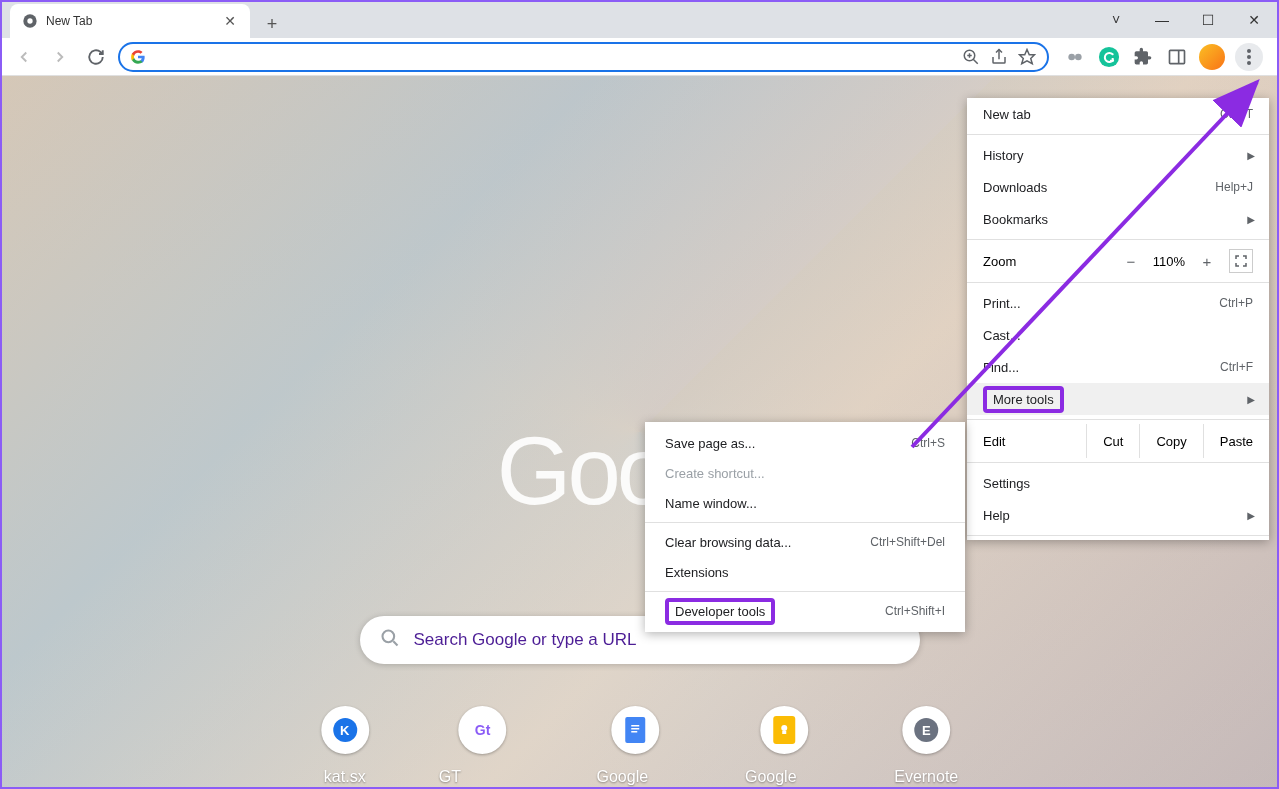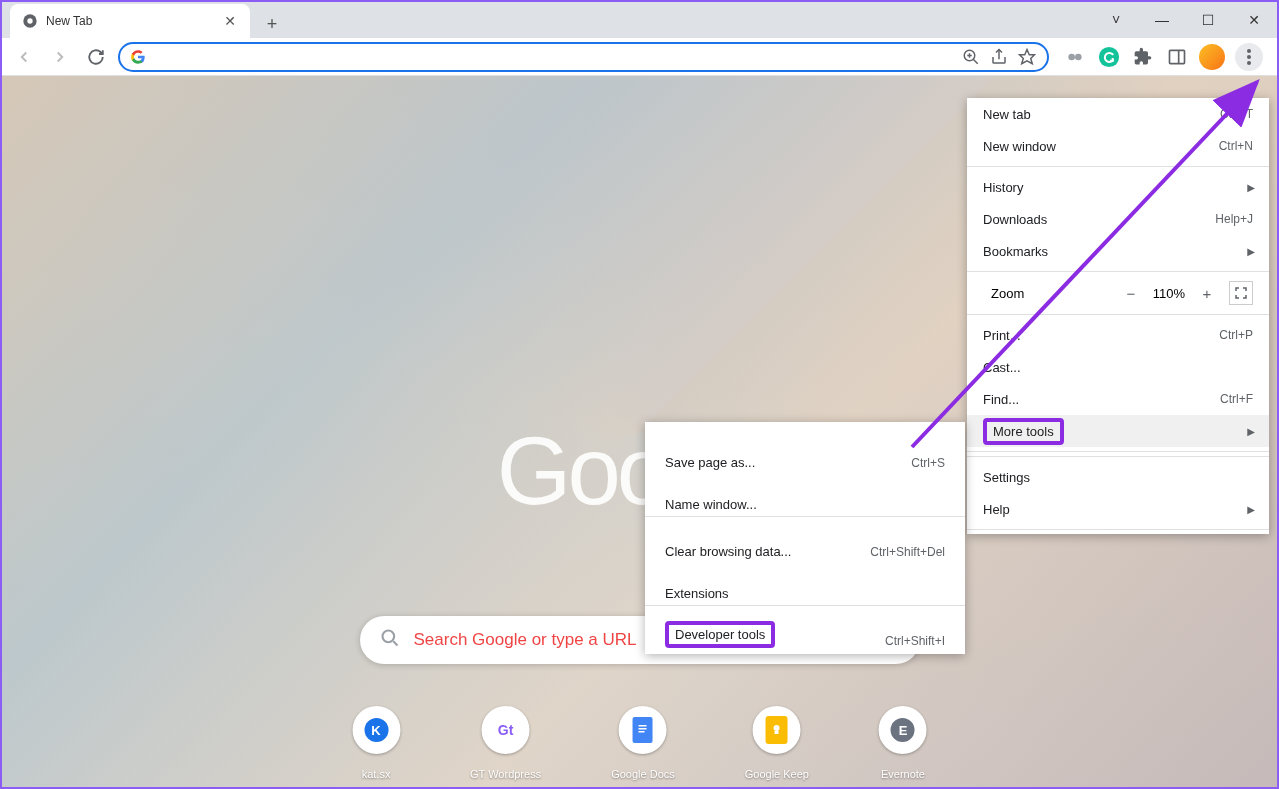--- a/index.html
+++ b/index.html
@@ -22,43 +22,43 @@
 .toolbar-icons { display: flex; align-items: center; gap: 10px; padding: 0 6px; }
 .tb-icon { width: 24px; height: 24px; display: flex; align-items: center; justify-content: center; color: #5f6368; cursor: pointer; }
 .avatar { width: 26px; height: 26px; border-radius: 50%; background: linear-gradient(135deg,#fbbf24,#f97316); }
 .dots-menu { width: 28px; height: 28px; background: #e8eaed; border-radius: 50%; display: flex; align-items: center; justify-content: center; cursor: pointer; }
 .content { position: relative; height: calc(100% - 74px); overflow: hidden; background: linear-gradient(135deg,#d4c8b8 0%,#b8c8d0 30%,#e8d8c8 60%,#c8b8b8 100%); }
 .tri-overlay { position: absolute; inset: 0; }
 .tri-overlay::before { content:""; position:absolute; inset:0; background: conic-gradient(from 45deg at 50% 50%, rgba(200,180,160,0.5), rgba(180,200,210,0.5), rgba(220,200,180,0.5), rgba(200,180,180,0.5)); opacity:0.4; }
 .google-logo { position: absolute; top: 340px; left: 50%; transform: translateX(-50%); font-size: 96px; font-weight: 400; color: rgba(255,255,255,0.9); letter-spacing: -4px; font-family: 'Product Sans', Arial, sans-serif; }
 .search-box { position: absolute; top: 540px; left: 50%; transform: translateX(-50%); width: 560px; height: 48px; background: #fff; border-radius: 24px; display: flex; align-items: center; padding: 0 20px; gap: 14px; box-shadow: 0 1px 6px rgba(0,0,0,0.2); }
 .search-icon { color: #9aa0a6; }
-.search-text { color: #ef4444; font-size: 17px; }
+.search-text { color: #4c1d95; font-size: 17px; }
 .shortcuts { position: absolute; top: 630px; left: 50%; transform: translateX(-50%); display: flex; gap: 70px; }
 .shortcut { display: flex; flex-direction: column; align-items: center; gap: 14px; cursor: pointer; }
 .sc-icon { width: 48px; height: 48px; border-radius: 50%; background: #fff; display: flex; align-items: center; justify-content: center; font-weight: bold; color: #fff; box-shadow: 0 1px 3px rgba(0,0,0,0.3); }
-.sc-label { font-size: 11px; color: #fff; text-shadow: 0 1px 2px rgba(0,0,0,0.4); }
+.sc-label { font-size: 16px; color: #fff; text-shadow: 0 1px 2px rgba(0,0,0,0.4); }
 .main-menu { position: absolute; top: 96px; right: 8px; width: 302px; background: #fff; box-shadow: 0 2px 10px rgba(0,0,0,0.3); z-index: 50; font-size: 13px; }
 .menu-item { height: 32px; display: flex; align-items: center; padding: 0 16px; cursor: pointer; position: relative; }
 .menu-item:hover, .menu-item.hover { background: #f0f0f0; }
 .menu-label { flex: 1; color: #202124; }
 .menu-shortcut { color: #5f6368; font-size: 12px; }
 .menu-arrow { color: #5f6368; font-size: 10px; position: absolute; right: 14px; }
 .menu-sep { height: 1px; background: #e0e0e0; margin: 4px 0; }
 .zoom-row { height: 34px; display: flex; align-items: center; padding: 0 16px; }
-.zoom-label { flex: 1; margin-left: 8px; }
+.zoom-label { flex: 1; }
 .zoom-btn { width: 28px; text-align: center; color: #5f6368; cursor: pointer; font-size: 15px; }
 .zoom-val { width: 48px; text-align: center; }
 .fullscreen-box { width: 24px; height: 24px; border: 1px solid #ccc; margin-left: 8px; display: flex; align-items: center; justify-content: center; cursor: pointer; }
 .edit-row { height: 34px; display: flex; align-items: center; }
 .edit-label { padding: 0 16px; flex: 1; }
 .edit-btn { padding: 0 16px; border-left: 1px solid #e0e0e0; height: 100%; display: flex; align-items: center; cursor: pointer; }
 .highlight-box { border: 4px solid #8b2be2; border-radius: 4px; padding: 2px 6px; display: inline-block; }
 .sub-menu { position: absolute; top: 420px; right: 312px; width: 320px; background: #fff; box-shadow: 0 2px 10px rgba(0,0,0,0.3); z-index: 50; font-size: 13px; padding: 6px 0; }
-.sub-item { height: 30px; display: flex; align-items: flex-end; padding: 0 20px; cursor: pointer; margin-top: 12px; }
+.sub-item { height: 30px; display: flex; align-items: center; padding: 0 20px; cursor: pointer; }
 .sub-item .menu-shortcut { color: #5f6368; }
 .sub-item .menu-label { flex: 1; }
 .sub-item.disabled .menu-label { color: #9aa0a6; }
 .arrow-annotation { position: absolute; top: 75px; left: 900px; z-index: 60; pointer-events: none; }
 </style>
 </head>
 <body>
 
 <div class="window-controls">
   <div class="win-ctrl">˅</div>
@@ -220,24 +220,20 @@
         <span class="sc-label">Evernote</span>
       </div>
   </div>
 </div>
 
 <div class="main-menu">
   <div class="menu-item">
       <span class="menu-label">New tab</span>
       <span class="menu-shortcut">Ctrl+T</span>
     </div>
-  <div class="menu-item">
-      <span class="menu-label">New window</span>
-      <span class="menu-shortcut">Ctrl+N</span>
-    </div>
   <div class="menu-sep"></div>
   <div class="menu-item">
       <span class="menu-label">History</span>
       <span class="menu-arrow">▶</span>
     </div>
   <div class="menu-item">
       <span class="menu-label">Downloads</span>
       <span class="menu-shortcut">Help+J</span>
     </div>
   <div class="menu-item">
@@ -266,35 +262,44 @@
     </div>
   <div class="menu-item">
       <span class="menu-label">Find...</span>
       <span class="menu-shortcut">Ctrl+F</span>
     </div>
   <div class="menu-item hover">
       <span class="highlight-box"><span class="menu-label">More tools</span></span>
       <span class="menu-arrow">▶</span>
     </div>
   <div class="menu-sep"></div>
+  <div class="edit-row">
+    <span class="edit-label">Edit</span>
+    <span class="edit-btn">Cut</span>
+    <span class="edit-btn">Copy</span>
+    <span class="edit-btn">Paste</span>
+  </div>
   <div class="menu-sep"></div>
   <div class="menu-item">
       <span class="menu-label">Settings</span>
     </div>
   <div class="menu-item">
       <span class="menu-label">Help</span>
       <span class="menu-arrow">▶</span>
     </div>
   <div class="menu-sep"></div>
 </div>
 
 <div class="sub-menu">
   <div class="sub-item">
       <span class="menu-label">Save page as...</span>
       <span class="menu-shortcut">Ctrl+S</span>
+    </div>
+  <div class="sub-item disabled">
+      <span class="menu-label">Create shortcut...</span>
     </div>
   <div class="sub-item">
       <span class="menu-label">Name window...</span>
     </div>
   <div class="menu-sep"></div>
   <div class="sub-item">
       <span class="menu-label">Clear browsing data...</span>
       <span class="menu-shortcut">Ctrl+Shift+Del</span>
     </div>
   <div class="sub-item">

